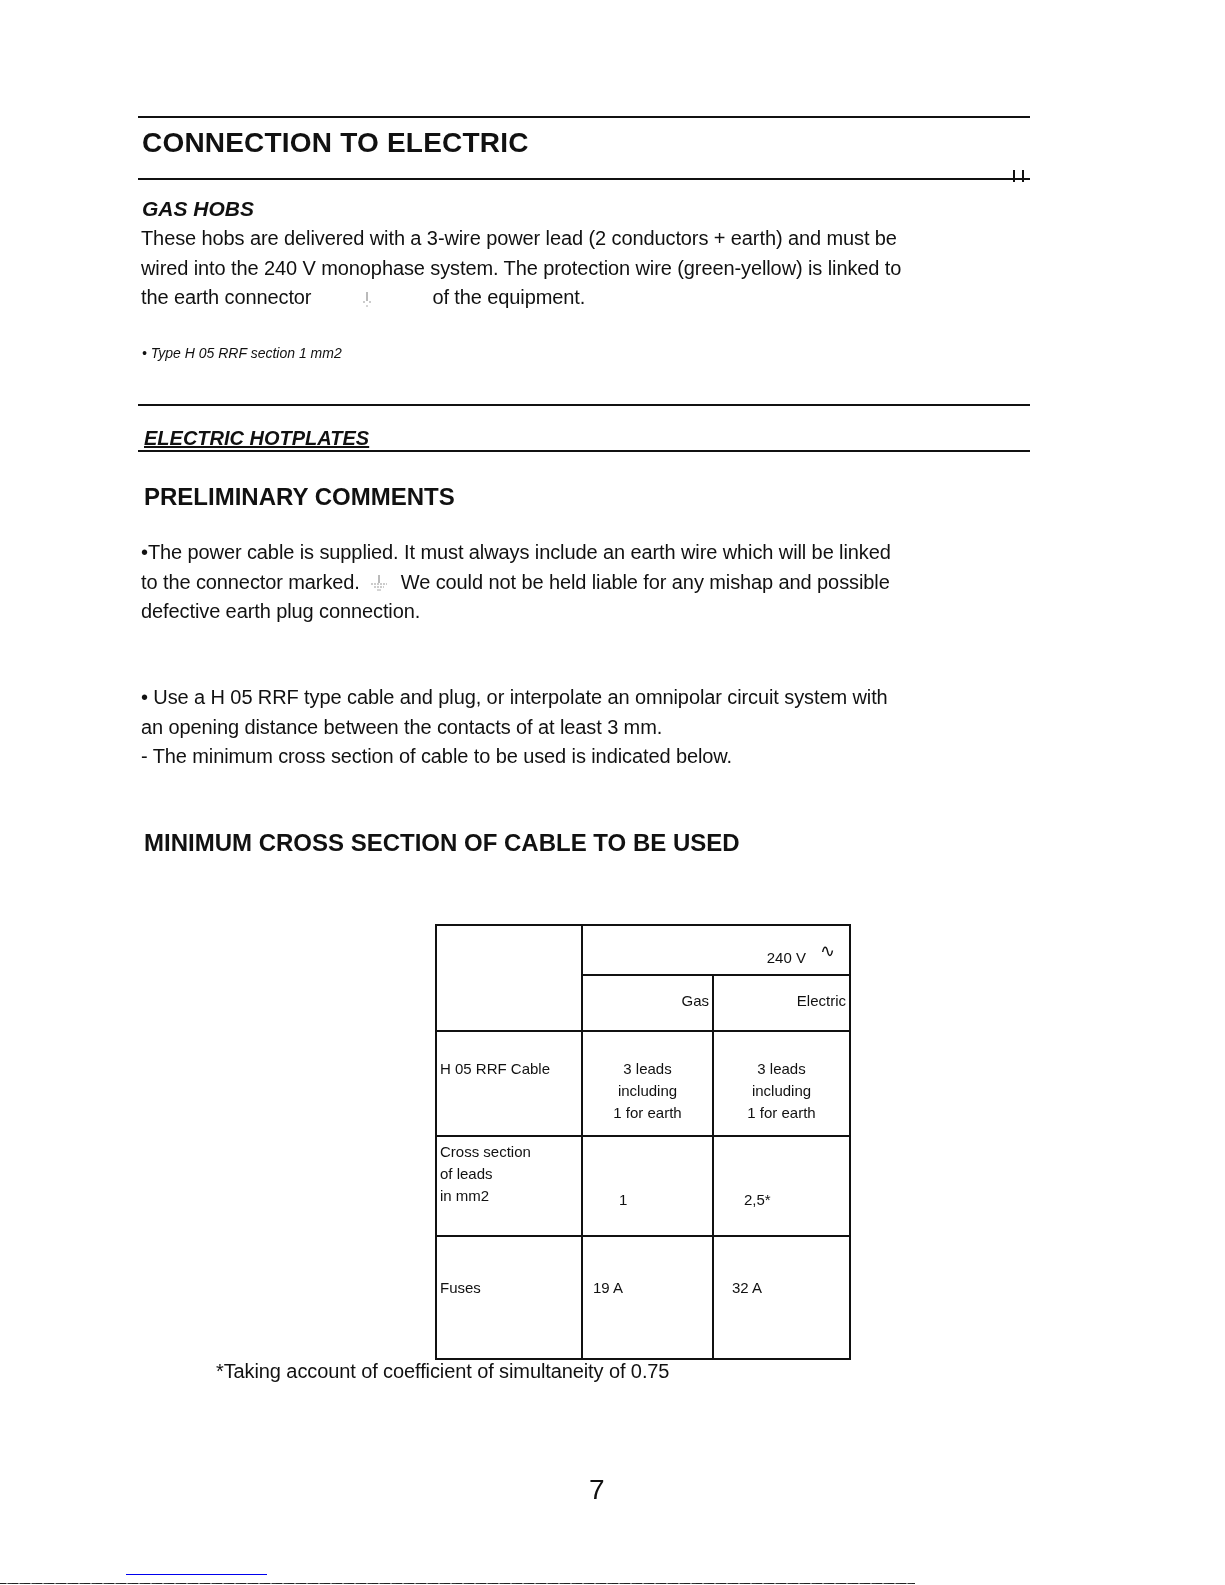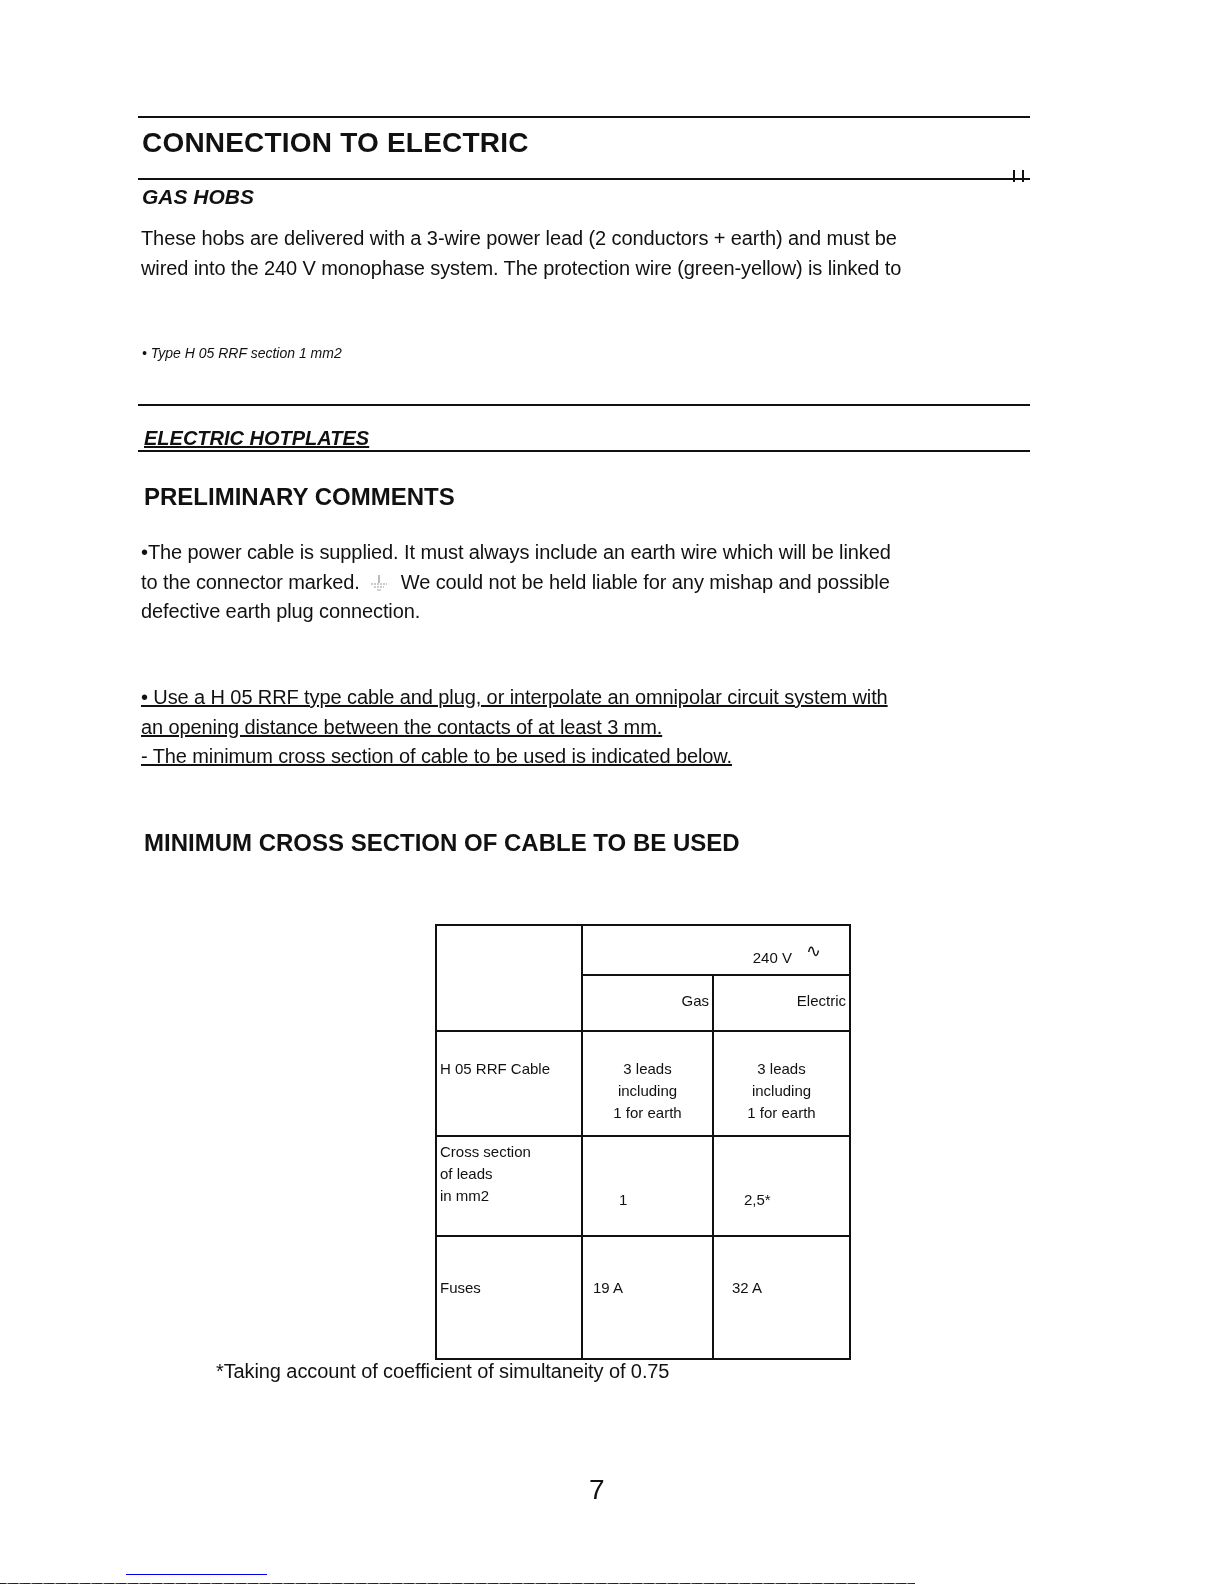--- a/index.html
+++ b/index.html
@@ -37,25 +37,37 @@
 <div class="rule" style="left:138px; top:116px; width:892px;"></div>
 <div class="abs title" style="left:142px; top:127px;">CONNECTION TO ELECTRIC</div>
 <div class="rule" style="left:138px; top:178px; width:892px;"></div>
 <div class="abs" style="left:1011px; top:168px; width:20px; height:16px;">
   <svg width="20" height="16">
       <rect x="2" y="2" width="2" height="12" fill="#111"></rect>
       <rect x="11" y="2" width="2" height="12" fill="#111"></rect>
     </svg>
 </div>
 
-<div class="abs subhead-it" style="left:142px; top:185px;">GAS HOBS</div>
+<div class="abs subhead-it" style="left:142px; top:197px;">GAS HOBS</div>
 
 <div class="abs para" style="left:141px; top:224px; width:920px;">
   <div>These hobs are delivered with a 3-wire power lead (2 conductors + earth) and must be</div>
   <div>wired into the 240 V monophase system. The protection wire (green-yellow) is linked to</div>
+  <div>
+    <span>the earth connector</span>
+    <span class="earth-sym" style="margin-left:40px; margin-right:50px;">
+      <svg width="20" height="18">
+          <line x1="10" y1="2" x2="10" y2="11" stroke="#777" stroke-width="1"></line>
+          <line x1="6" y1="12" x2="8" y2="12" stroke="#999" stroke-width="1"></line>
+          <line x1="12" y1="12" x2="14" y2="12" stroke="#999" stroke-width="1"></line>
+          <line x1="9" y1="16" x2="11" y2="16" stroke="#aaa" stroke-width="1"></line>
+        </svg>
+    </span>
+    <span>of the equipment.</span>
+  </div>
 </div>
 
 <div class="abs note" style="left:142px; top:345px;">• Type H 05 RRF section 1 mm2</div>
 
 <div class="rule" style="left:138px; top:404px; width:892px;"></div>
 <div class="abs subhead-it underline" style="left:144px; top:427px; font-size:20px;">ELECTRIC HOTPLATES</div>
 <div class="rule" style="left:138px; top:450px; width:892px;"></div>
 
 <div class="abs subhead" style="left:144px; top:483px;">PRELIMINARY COMMENTS</div>
 
@@ -69,38 +81,38 @@
           <line x1="2" y1="10" x2="18" y2="10" stroke="#999" stroke-width="1" stroke-dasharray="2,1"></line>
           <line x1="5" y1="13" x2="15" y2="13" stroke="#999" stroke-width="1" stroke-dasharray="2,1"></line>
           <line x1="8" y1="16" x2="12" y2="16" stroke="#aaa" stroke-width="1"></line>
         </svg>
     </span>
     <span>We could not be held liable for any mishap and possible</span>
   </div>
   <div>defective earth plug connection.</div>
 </div>
 
-<div class="abs para" style="left:141px; top:683px; width:920px;text-decoration:underline;">
+<div class="abs para" style="left:141px; top:683px; width:920px;">
   <div>• Use a H 05 RRF type cable and plug, or interpolate an omnipolar circuit system with</div>
   <div>an opening distance between the  contacts of at least 3 mm.</div>
   <div>- The minimum cross section of cable to be used is indicated below.</div>
 </div>
 
 <div class="abs subhead" style="left:144px; top:829px;">MINIMUM CROSS SECTION OF CABLE TO BE USED</div>
 
 <table class="spec">
   <colgroup>
       <col style="width:146px">
       <col style="width:131px">
       <col style="width:137px">
     </colgroup>
   <tbody>
       <tr style="height:50px;">
     <td rowspan="2" style="border-bottom:2px solid #111;"></td>
-    <td colspan="2" style="text-align:right; padding-right:28px; vertical-align:bottom; padding-bottom:6px;">
+    <td colspan="2" style="text-align:right; padding-right:14px; vertical-align:bottom; padding-bottom:6px;">
       <span>240 V</span><span class="tilde">∿</span>
     </td>
   </tr>
   <tr style="height:56px;text-align:right;">
     <td>
           <div class="cell-pad" style="padding-left:14px; padding-top:14px;">Gas</div>
         </td>
     <td>
           <div class="cell-pad" style="padding-left:50px; padding-top:14px;">Electric</div>
         </td>

